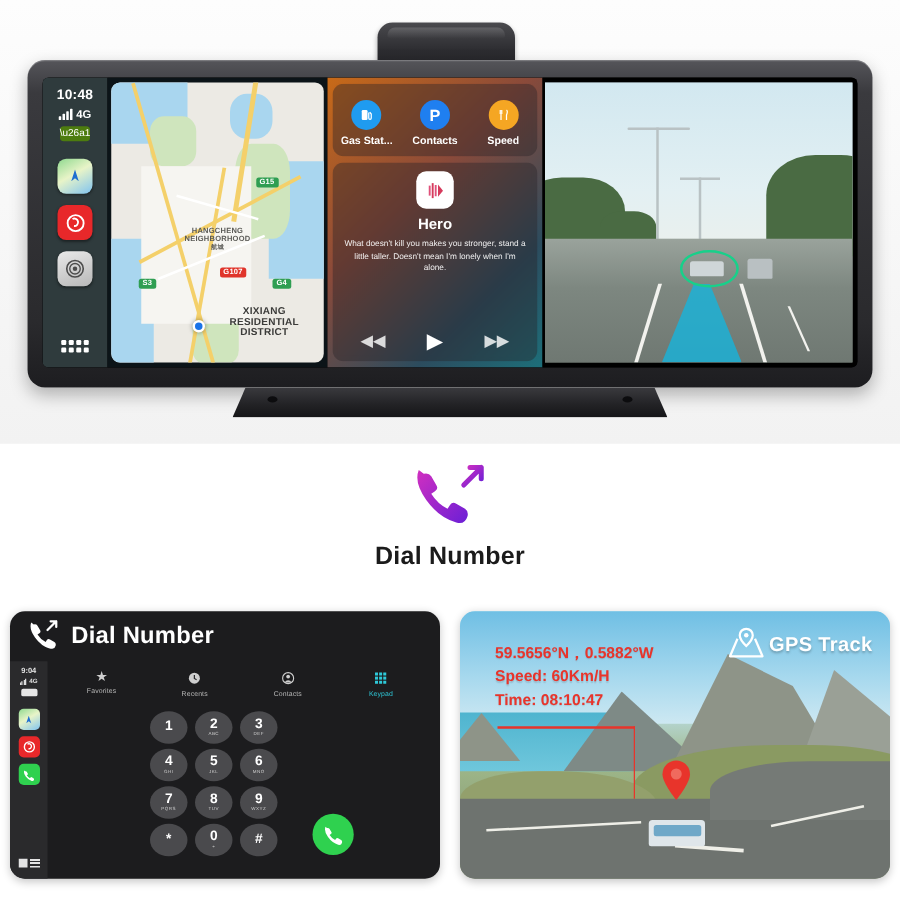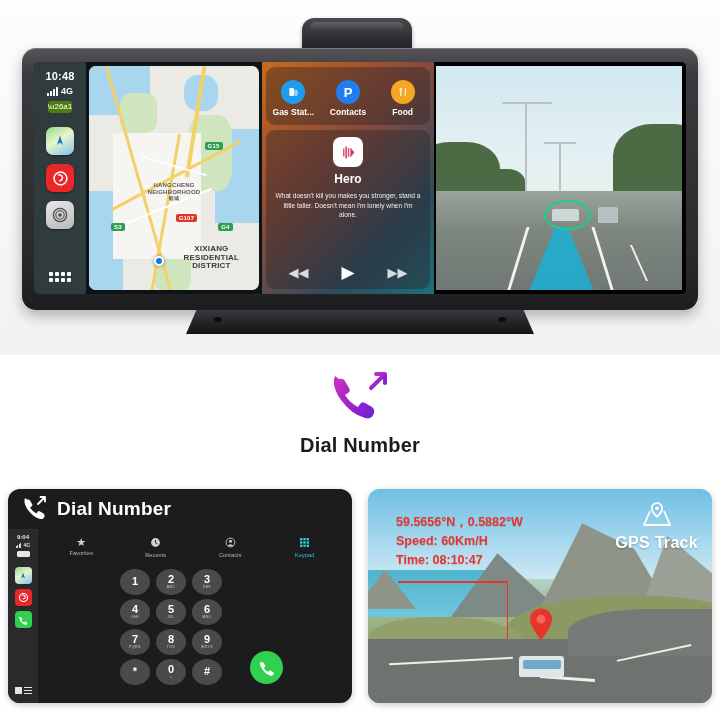--- a/index.html
+++ b/index.html
@@ -187,21 +187,21 @@
   .g-rline { position:absolute; background:#efefe8; }
   .g-car { position:absolute; background:#dfe6ea; border-radius:3px 3px 2px 2px; }
   .g-info { position: absolute; left: 28px; top: 24px; color: #e8342b;
     font-size: 12.5px; font-weight: 700; line-height: 1.52; text-shadow: 0 1px 1px rgba(0,0,0,.12); }
   .g-lead { position: absolute; left: 30px; top: 92px; width: 110px; height: 1.5px;
     background: #e8342b; }
   .g-lead:after { content:""; position:absolute; right:0; top:0; width: 1.5px; height: 58px;
     background: #e8342b; }
   .g-pin { position: absolute; left: 160px; top: 118px; width: 26px; height: 34px; }
   .g-badge { position: absolute; right: 14px; top: 10px; display: flex;
-    flex-direction: column; align-items: center; gap: 1px; }
+    flex-direction: row; align-items: center; gap: 1px; }
   .g-badge-t { color: #fff; font-size: 16px; font-weight: 700; letter-spacing: .3px;
     text-shadow: 0 1px 2px rgba(0,0,0,.25); }
 </style>
 </head>
 <body>
 
 <div class="page">
 
   <div class="hero">
 
@@ -305,21 +305,21 @@
               <div class="poi-ic" style="background:#1f7ff0;font-weight:700;font-size:13px">P</div>
               <div class="poi-lbl">Contacts</div>
             </div>
             <div class="poi">
               <div class="poi-ic" style="background:#f5a623">
                 <svg width="12" height="12" viewBox="0 0 12 12">
                     <path d="M3.2 2 v3.2 M4.4 2 v3.2 M3.8 5.2 V10" stroke="#fff" stroke-width="1" fill="none"></path>
                     <path d="M8.2 2 q1.3 1 0 4 V10" stroke="#fff" stroke-width="1" fill="none"></path>
                   </svg>
               </div>
-              <div class="poi-lbl">Food</div>
+              <div class="poi-lbl">Speed</div>
             </div>
           </div>
 
           <div class="w-card w-music">
             <div class="alb">
               <svg width="19" height="19" viewBox="0 0 19 19">
                 <rect x="4" y="5.5" width="1.5" height="8" fill="#e0507a"></rect>
                 <rect x="6.4" y="3.5" width="1.5" height="12" fill="#d63a5c"></rect>
                 <rect x="8.8" y="5" width="1.5" height="9" fill="#e0507a"></rect>
                 <path d="M11.4 4.6 L15.4 9.5 L11.4 14.4 Z" fill="#d63a5c"></path>

